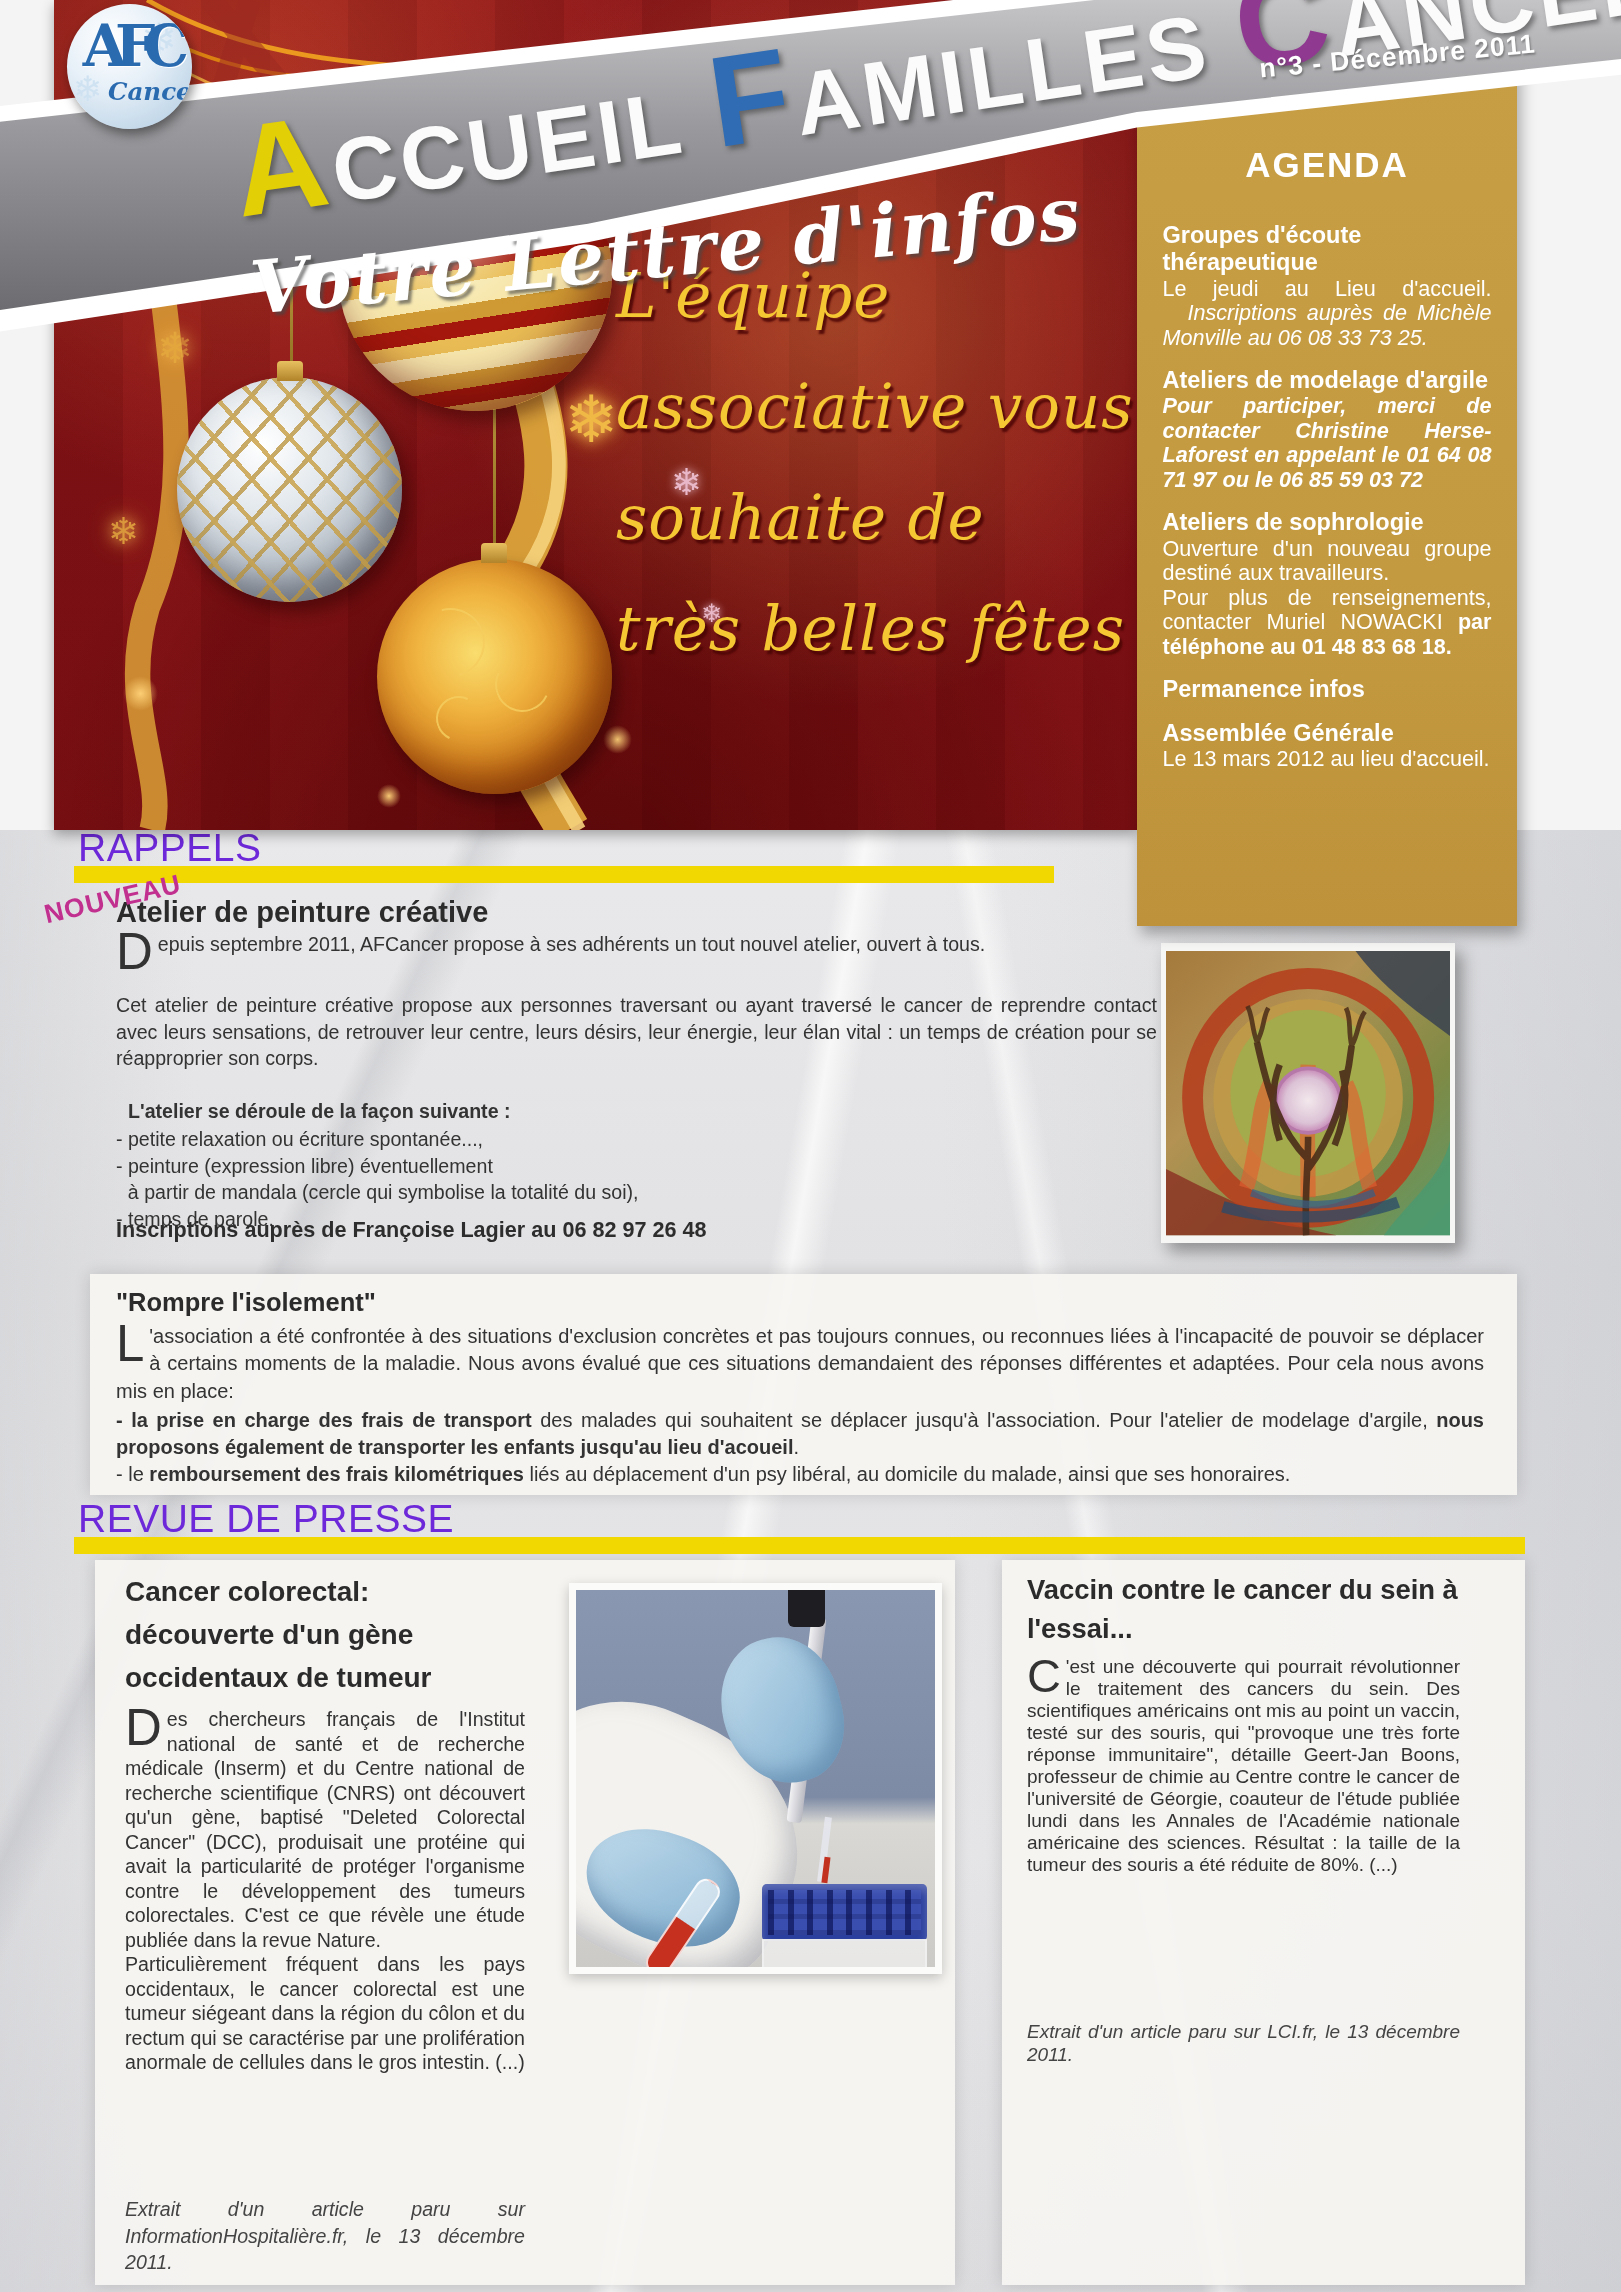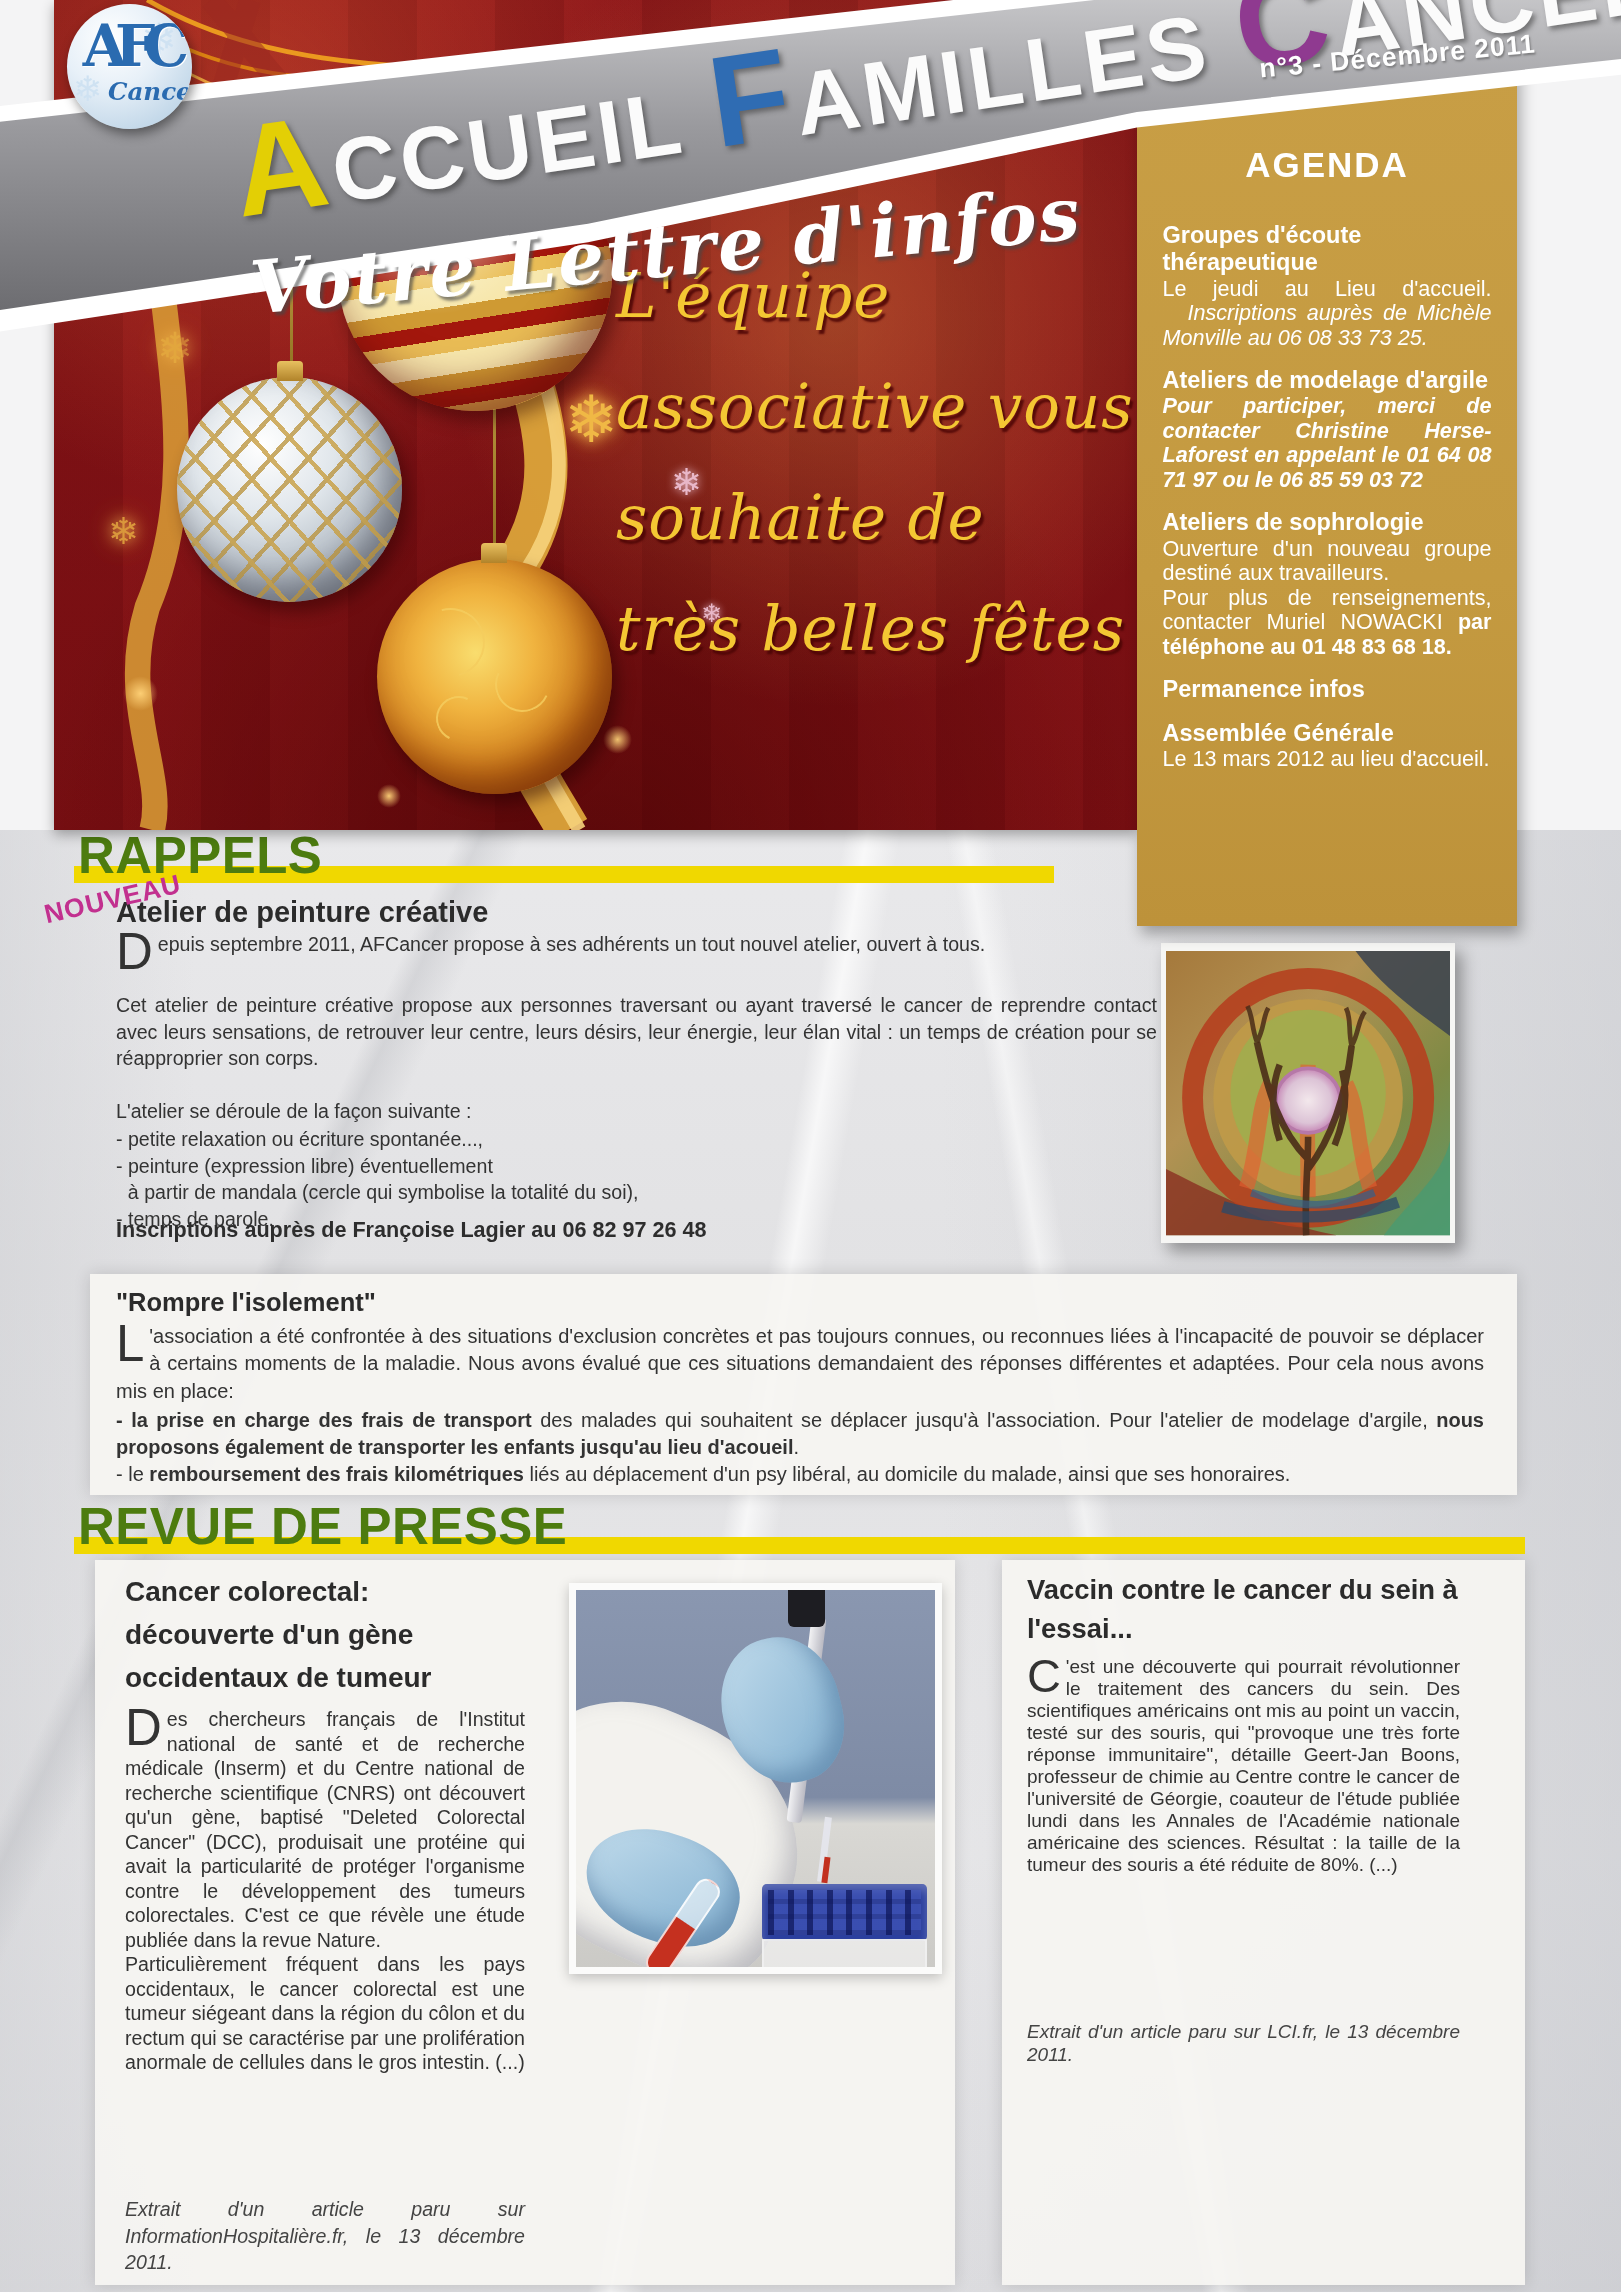--- a/index.html
+++ b/index.html
@@ -107,21 +107,21 @@
     box-shadow:3.9px 7.8px 13.7px rgba(0,0,0,.3);
     color:#ffffff; padding:86px 25.5px 0 25.5px;
   }
   .agenda-title { text-align:center; font-weight:bold; font-size:35px; letter-spacing:2px; margin-bottom:37px; }
   .agenda-item { margin-bottom:16.7px; font-size:21.6px; line-height:24.5px; text-align:justify; }
   .agenda-item .it-title { font-weight:bold; font-size:23.5px; line-height:27.4px; text-align:left; }
   .ag-italic { font-style:italic;margin-left:25px; }
   .ag-bolditalic { font-style:italic; font-weight:bold; }
   .ag-bold { font-weight:bold; }
   
-  .sec-label { position:absolute; z-index:5; font-weight:bold; font-size:51px; color:#4d7c0f; letter-spacing:0.5px; }
+  .sec-label { position:absolute; z-index:5; font-weight:normal; font-size:39px; color:#6d28d9; letter-spacing:0.5px; }
   .sec-bar { position:absolute; z-index:4; height:16.7px; background:#f0d800; }
   .nouveau { position:absolute; left:43px; top:884px; z-index:6; transform:rotate(-13deg);
              color:#c2308f; font-weight:bold; font-size:26.5px; letter-spacing:1px; }
   
   .art-title { position:absolute; z-index:5; font-weight:bold; color:#2b2b2b; }
   .body-text { position:absolute; z-index:5; text-align:justify; color:#333; }
   .dropcap { float:left; font-size:51px; line-height:41px; padding-right:4.9px; color:#333; }
   .panel { position:absolute; background:rgba(246,245,242,.92); box-shadow:0 0 15.7px rgba(0,0,0,.14); z-index:3; }
   .contact-line { position:absolute; z-index:5; font-weight:bold; font-size:21.6px; color:#2d2d2d; }
   .source { position:absolute; z-index:5; font-style:italic; color:#444; text-align:justify; }
@@ -272,21 +272,21 @@
   <div class="sec-bar" style="left:74px; top:866px; width:980px;"></div>
   <div class="sec-label" style="left:78px; top:826px;">RAPPELS</div>
   <div class="nouveau">NOUVEAU</div>
 
   <div class="art-title" style="left:116px; top:896px; font-size:29px;">Atelier de peinture créative</div>
 
   <div class="body-text" style="left:116px; top:931px; width:1041px; font-size:19.6px; line-height:26.5px;">
     <span class="dropcap">D</span><span>epuis septembre 2011, AFCancer propose à ses adhérents un tout nouvel atelier, ouvert à tous.</span>
   </div>
   <div class="body-text" style="left:116px; top:992px; width:1041px; font-size:19.6px; line-height:26.5px;">Cet atelier de peinture créative propose aux personnes traversant ou ayant traversé le cancer de reprendre contact avec leurs sensations, de retrouver leur centre, leurs désirs, leur énergie, leur élan vital : un temps de création pour se réapproprier son corps.</div>
-  <div class="body-text" style="left:116px; top:1098px; width:1041px; font-size:19.6px; line-height:26.5px; text-align:left;">L'atelier se déroule de la façon suivante :</div>
+  <div class="body-text" style="left:128px; top:1098px; width:1041px; font-size:19.6px; line-height:26.5px; text-align:left;font-weight:bold;">L'atelier se déroule de la façon suivante :</div>
   <div class="body-text" style="left:116px; top:1126px; width:1041px; font-size:19.6px; line-height:26.5px; text-align:left;">
     <div>- petite relaxation ou écriture spontanée...,</div>
     <div>- peinture (expression libre) éventuellement</div>
     <div style="padding-left:11.8px;">à partir de mandala (cercle qui symbolise la totalité du soi),</div>
     <div>- temps de parole.</div>
   </div>
   <div class="contact-line" style="left:116px; top:1217px;">Inscriptions auprès de Françoise Lagier au  06 82 97 26 48</div>
 
   <div class="painting">
     <svg viewBox="0 0 300 300">

